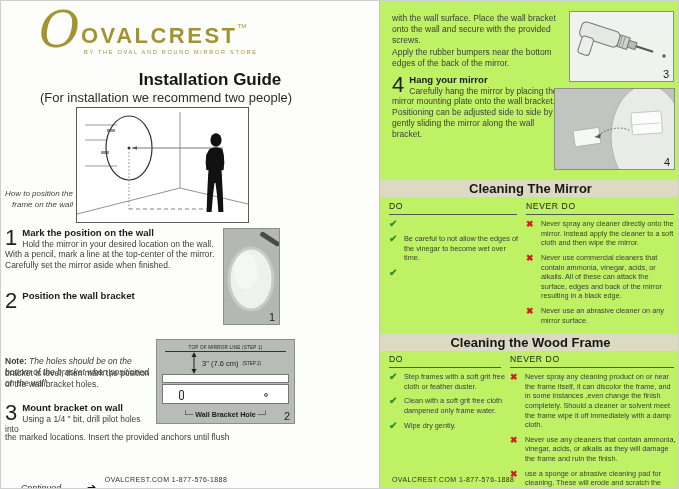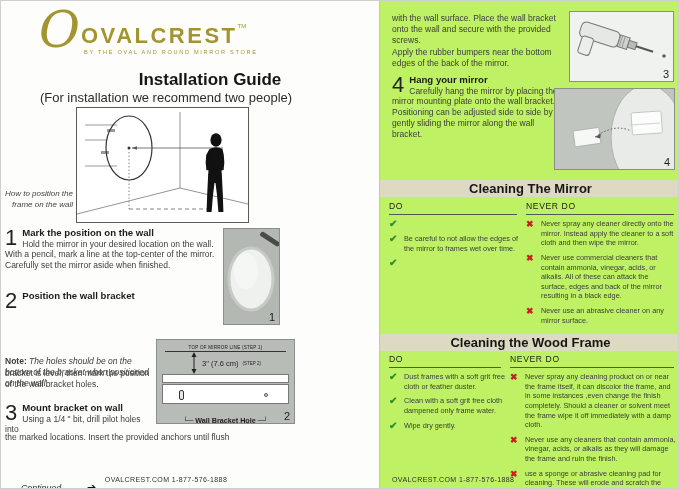--- a/index.html
+++ b/index.html
@@ -147,21 +147,21 @@
           <polygon points="4,22 1.5,17 6.5,17" fill="#222"></polygon>
         </svg>
         <span class="f2-measure">3" (7.6 cm)</span>
         <span class="f2-measure-step">(STEP 2)</span>
       </div>
       <div class="f2-bar" style="margin:0 5px; height:9px;"></div>
       <div class="f2-bar" style="margin:1px 5px 0 5px; height:20px; position:relative;">
         <div style="position:absolute; left:16px; top:5px; width:5px; height:10px; border:1px solid #333; border-radius:2px; background:#e8e8e8;"></div>
         <div style="position:absolute; right:20px; top:8px; width:4px; height:4px; border:1px solid #555; border-radius:50%; background:#ddd;"></div>
       </div>
-      <div class="f2-hole-label" style="margin-top:12px;">└─ Wall Bracket Hole ─┘</div>
+      <div class="f2-hole-label" style="margin-top:6px;">└─ Wall Bracket Hole ─┘</div>
       <span class="fig-num">2</span>
     </div>
 
     <div class="abs" style="left:4px; top:400px; width:150px;">
       <span class="step-num">3</span>
       <div class="step-head">Mount bracket on wall</div>
       <div class="step-body">Using a 1/4 " bit, drill pilot holes into</div>
     </div>
     <div class="abs step-body" style="left:4px; top:431px; width:270px;">the marked locations. Insert the provided anchors until flush</div>
 
@@ -218,21 +218,21 @@
     </div>
     <div class="abs col-label" style="left:9px; top:200px; width:128px;">DO</div>
     <div class="abs col-label" style="left:146px; top:200px; width:148px;">NEVER DO</div>
 
     <div class="abs check-list" style="left:9px; top:218px; width:132px;">
       <div class="item">
         <span class="check-icon">✔</span>
       </div>
       <div class="item">
         <span class="check-icon">✔</span>
-        <span class="item-text">Be careful to not allow the edges of the mirror to frames wet over time.</span>
+        <span class="item-text">Be careful to not allow the edges of the vinegar to become wet over time.</span>
       </div>
       <div class="item">
         <span class="check-icon">✔</span>
       </div>
     </div>
 
     <div class="abs x-list" style="left:146px; top:218px; width:150px;">
       <div class="item">
         <span class="x-icon">✖</span>
         <span class="item-text">Never spray any cleaner directly onto the mirror. Instead apply the cleaner to a soft cloth and then wipe the mirror.</span>
@@ -249,21 +249,21 @@
 
     <div class="section-bar" style="top:333px;">
       <span class="section-title">Cleaning the Wood Frame</span>
     </div>
     <div class="abs col-label" style="left:9px; top:353px; width:112px;">DO</div>
     <div class="abs col-label" style="left:130px; top:353px; width:164px;">NEVER DO</div>
 
     <div class="abs check-list" style="left:9px; top:371px; width:118px;">
       <div class="item">
         <span class="check-icon">✔</span>
-        <span class="item-text">Dust frames with a soft grit free cloth or feather duster.</span>
+        <span class="item-text">Step frames with a soft grit free cloth or feather duster.</span>
       </div>
       <div class="item">
         <span class="check-icon">✔</span>
         <span class="item-text">Clean with a soft grit free cloth dampened only frame water.</span>
       </div>
       <div class="item">
         <span class="check-icon">✔</span>
         <span class="item-text">Wipe dry gently.</span>
       </div>
     </div>

